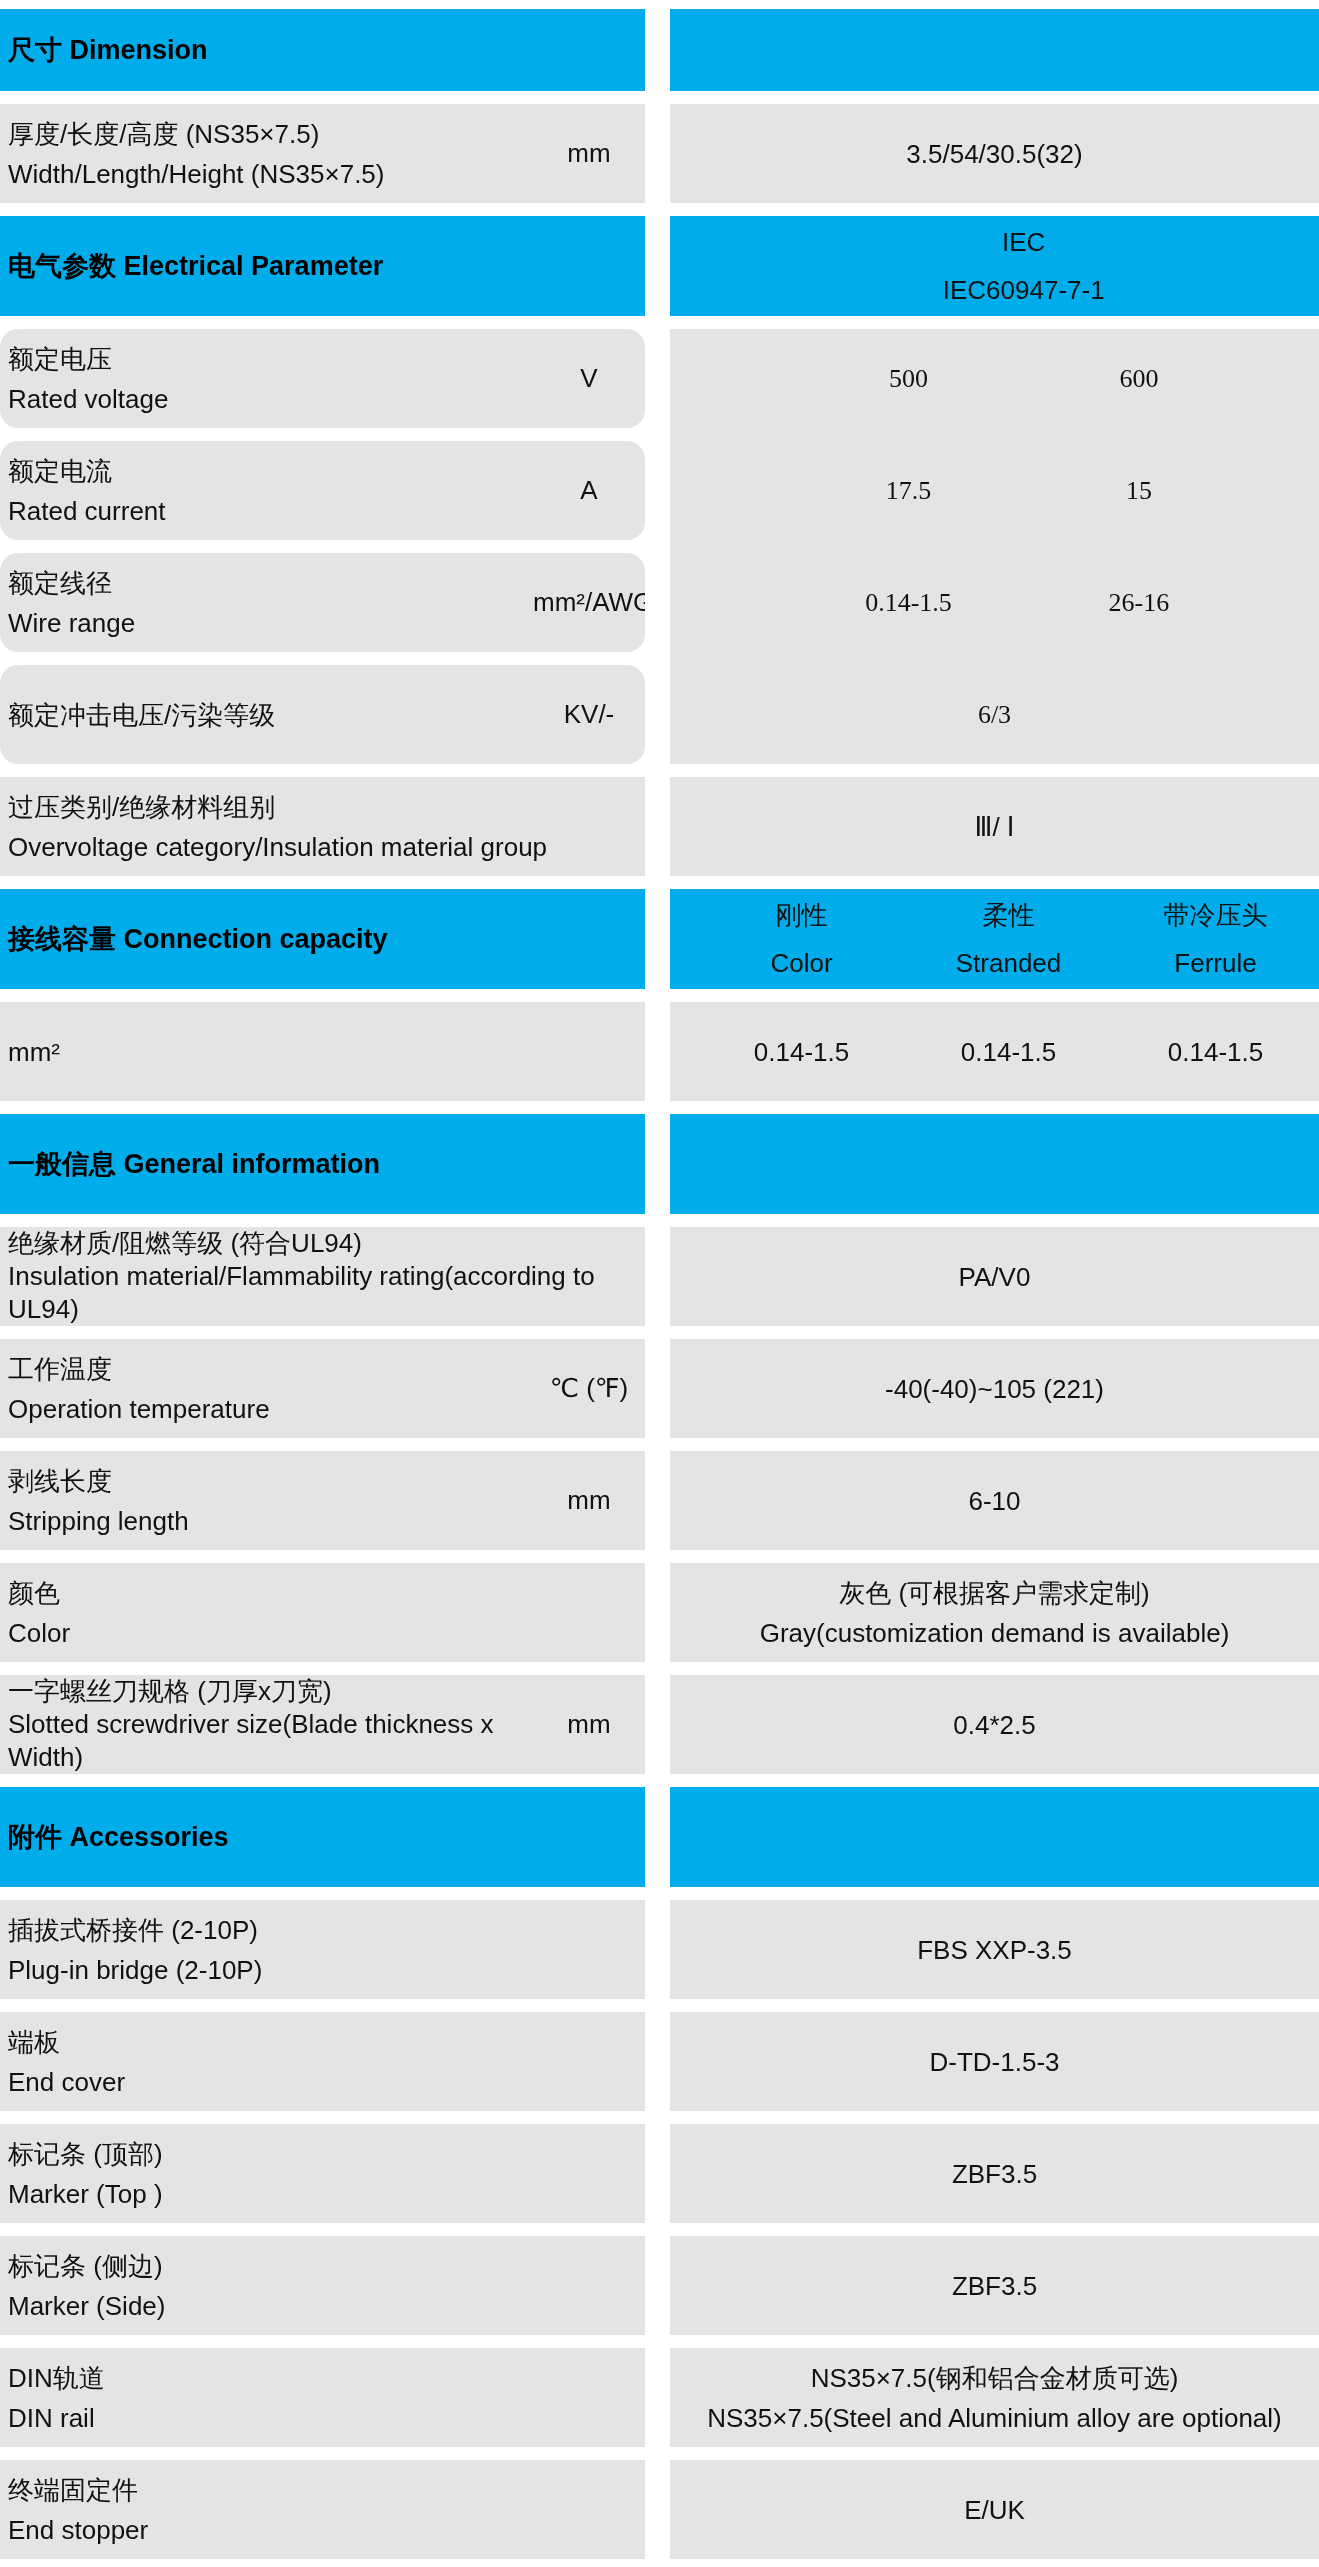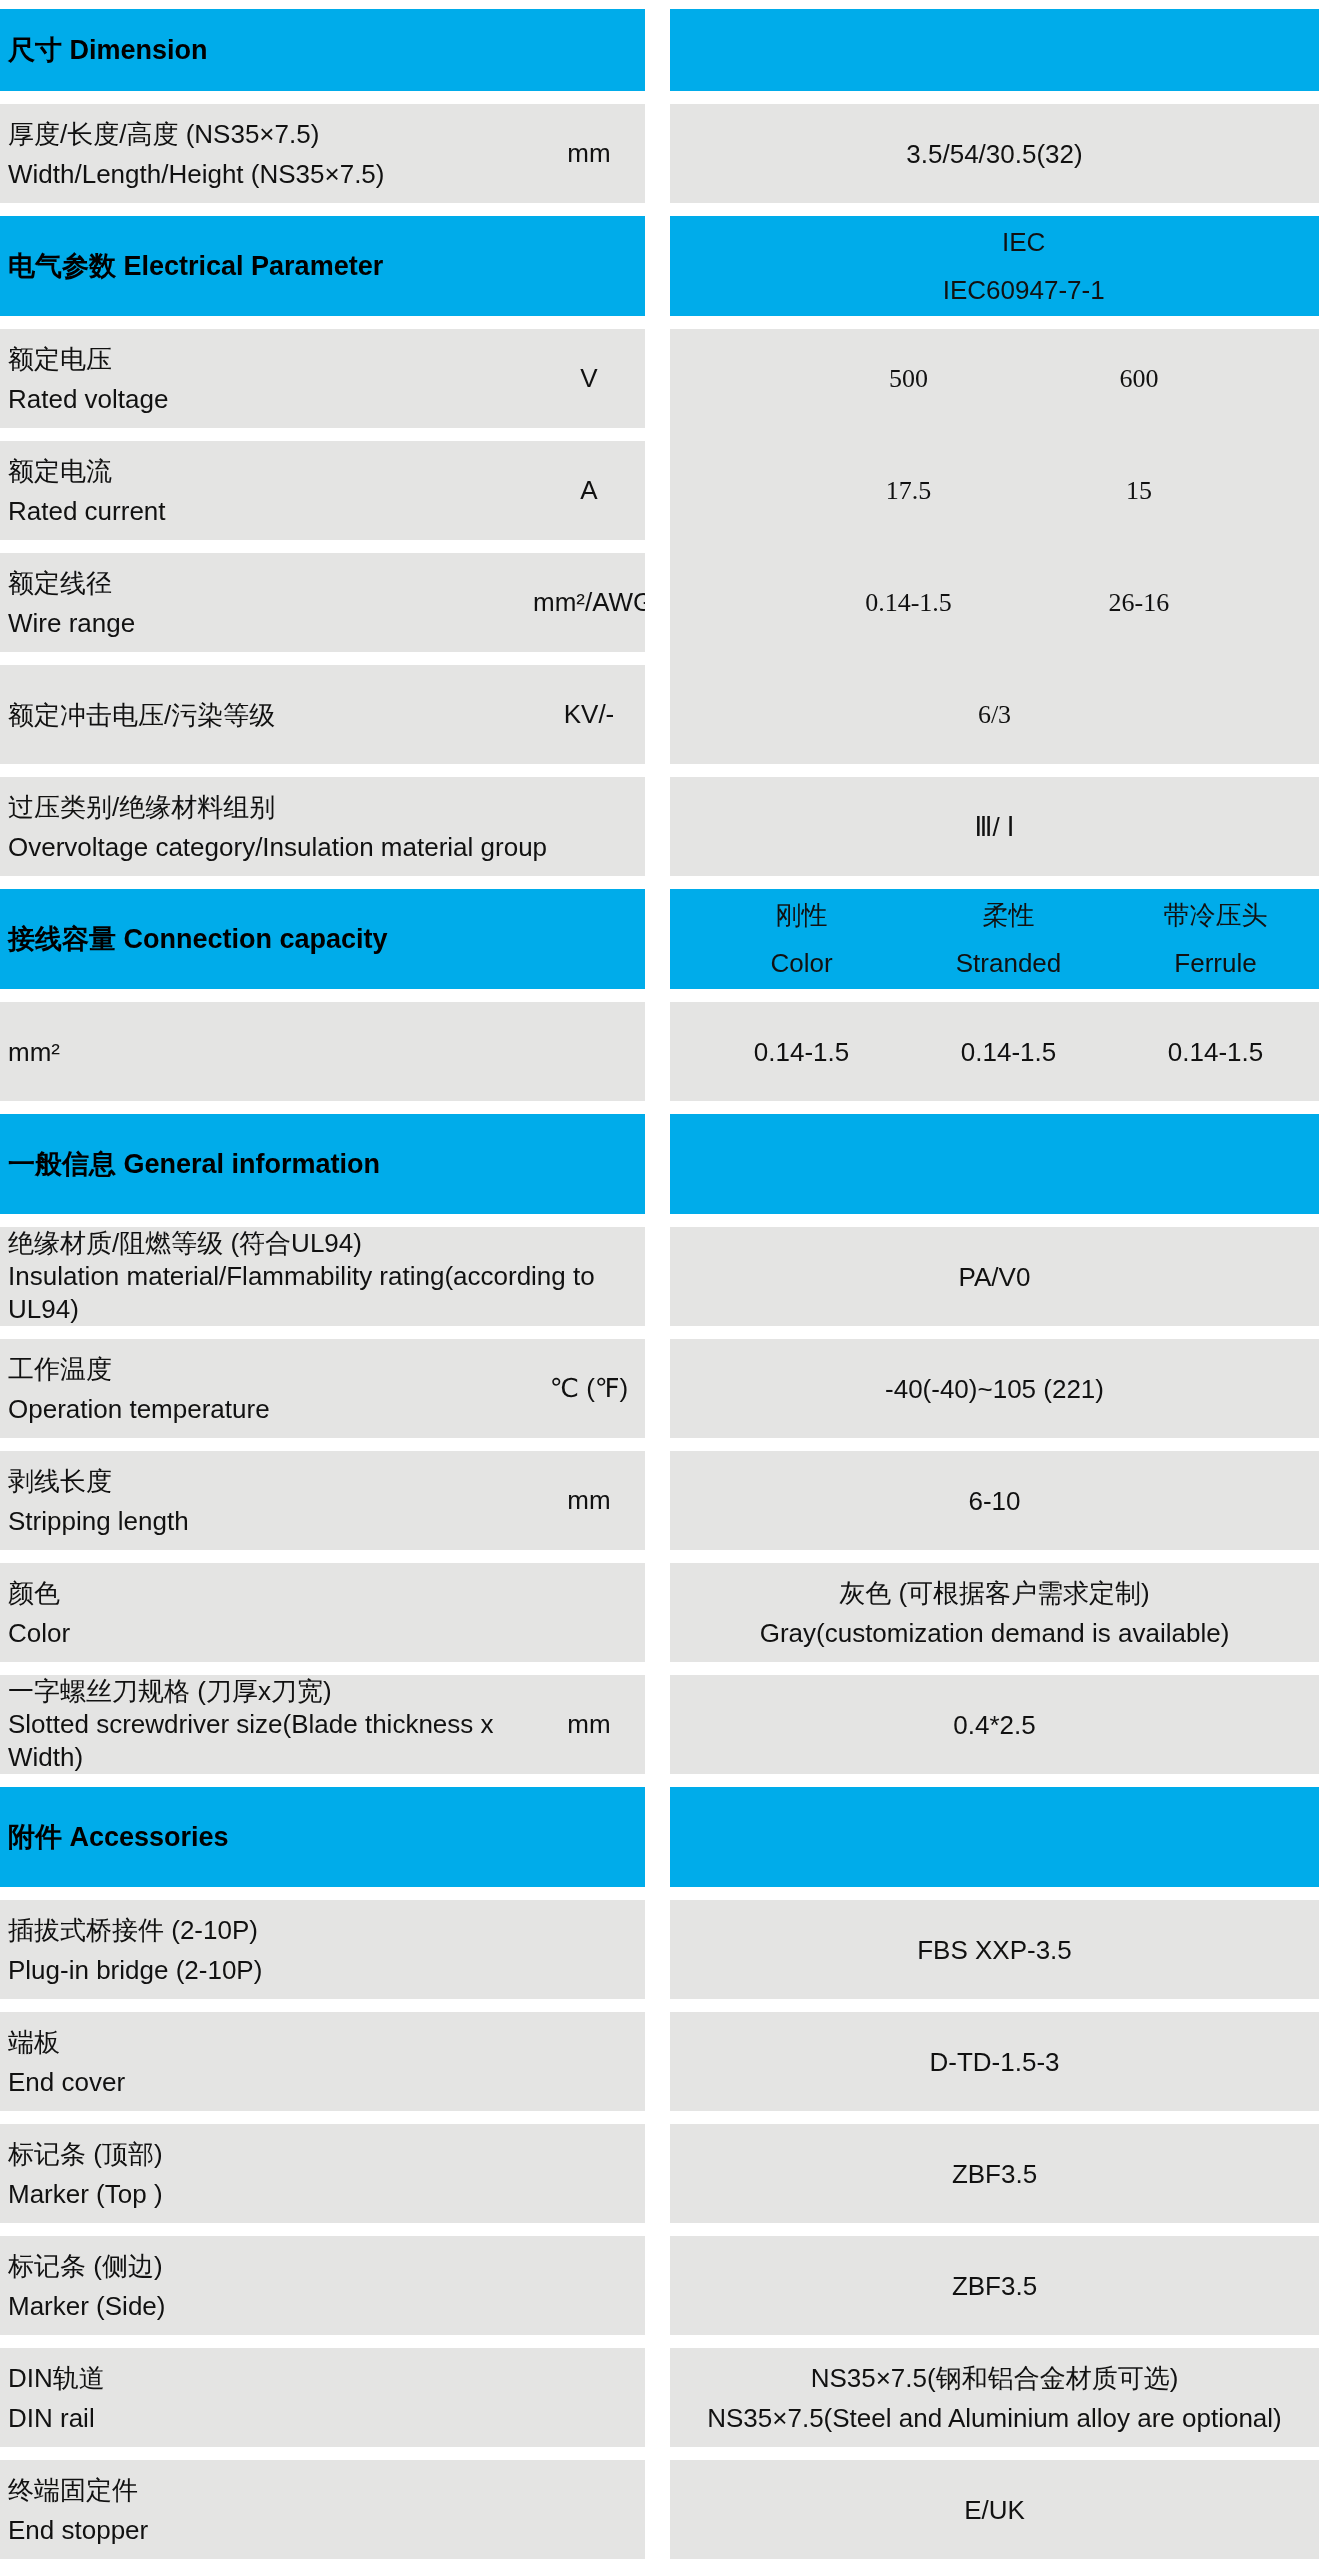--- a/index.html
+++ b/index.html
@@ -17,21 +17,21 @@
   .sheet{width:1319px;padding-top:9px;padding-bottom:8px;background:#fff;}
   .band{display:flex;width:1319px;}
   .left{width:645px;flex:0 0 645px;}
   .gapcol{width:25px;flex:0 0 25px;background:#fff;}
   .right{width:649px;flex:0 0 649px;}
   .vgap{height:13px;width:1319px;background:#fff;}
   .blue{background:var(--accent);}
   .gray{background:var(--rowbg);}
   .h82{height:82px;}
   .h100{height:100px;border-radius:9px;}
-  .h99{height:99px;}
+  .h99{height:99px;border-radius:18px;}
   .h435{height:435px;font-family:Liberation Serif, serif;}
   
   .header-cell{display:flex;align-items:center;padding-left:8px;}
   .header-cell .title{font-weight:bold;font-size:27px;color:#000;}
   
   .label-cell{display:flex;align-items:center;padding-left:8px;}
   .label-cell .label{flex:1;line-height:40px;}
   .label-cell .label.tight{line-height:33px;}
   .unit{width:112px;flex:0 0 112px;text-align:center;line-height:33px;}
   

